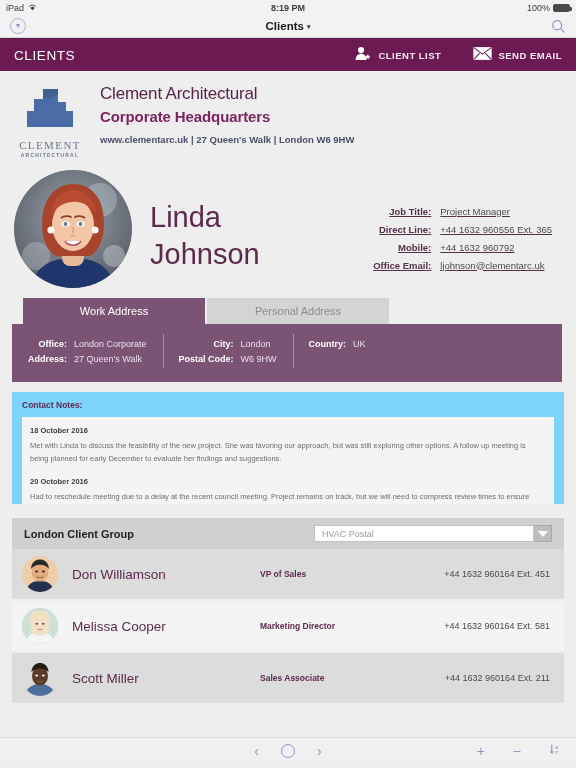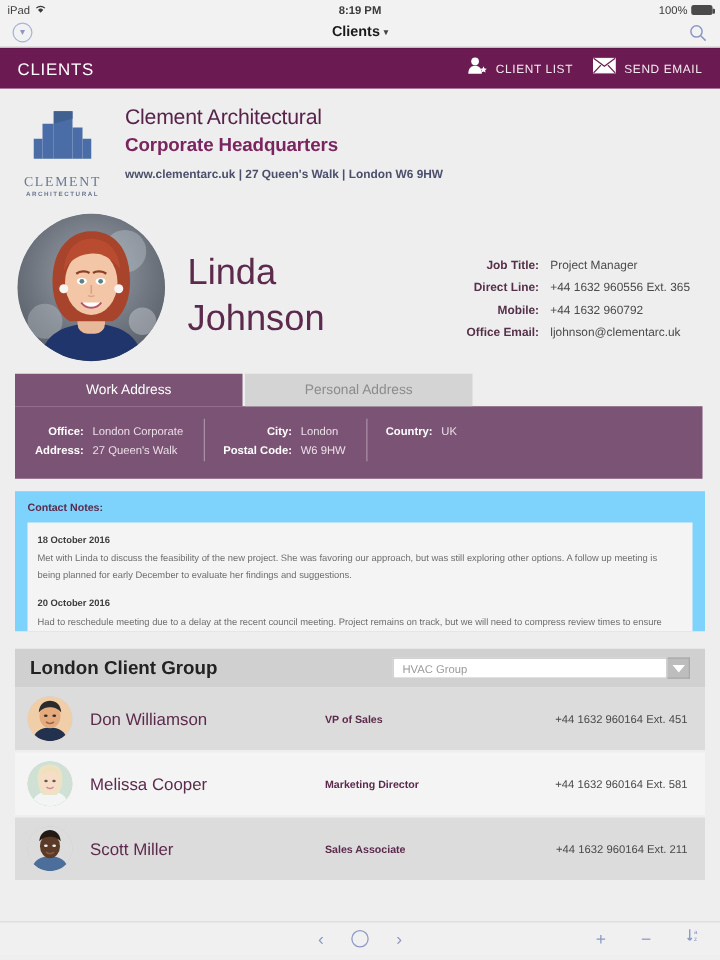--- a/index.html
+++ b/index.html
@@ -69,21 +69,21 @@
     height: 33px; width: 100%;
     background: #6b1b52;
     display: flex; align-items: center;
     padding: 0 14px;
     border-top: 1px solid #5e1748;
   }
   .appbar-title {
     color: #ffffff; font-size: 13.5px; letter-spacing: 0.6px;
     font-weight: 400;
   }
-  .appbar-actions { margin-left: auto; display: flex; align-items: center; gap: 16px; }
+  .appbar-actions { margin-left: auto; display: flex; align-items: center; gap: 32px; font-weight: bold; }
   .appbar-action { display: flex; align-items: center; gap: 6px; }
   .appbar-action span.lbl {
     color: #f4eaf0; font-size: 9.5px; letter-spacing: 0.5px;
   }
 
   
   .page {
     width: 576px; height: 693px;
     background: #eeeeee;
     position: relative;
@@ -130,35 +130,35 @@
   }
   .person-name {
     padding-left: 18px; padding-top: 14px;
     font-size: 29px; color: #5c2a4c; font-weight: 300; line-height: 1.28;
     flex: 1;
   }
   .contact-table {
     padding-top: 18px; padding-right: 10px;
     font-size: 9.5px; color: #55304a;
   }
-  .contact-table table { border-collapse: collapse; }
+  .contact-table table { border-collapse: collapse; text-decoration: underline; }
   .contact-table td { padding: 3.5px 0; vertical-align: top; }
   .contact-table td.k {
     text-align: right; font-weight: bold; color: #55304a;
     padding-right: 9px; white-space: nowrap;
   }
   .contact-table td.v { color: #4a4a4a; white-space: nowrap; }
 
   
   .tabs { display: flex; padding-left: 12px; }
   .tab {
     font-size: 11px; padding: 7px 0 7px 0; text-align: center;
     width: 182px;
   }
-  .tab.active { background: #7b5375; color: #ffffff; }
+  .tab.active { background: #7b5375; color: #ffffff; margin-left: 11px; }
   .tab.inactive { background: #d4d4d4; color: #8c8c8c; margin-left: 2px; }
 
   .addr-panel {
     background: #7b5375;
     margin: 0 14px 0 12px;
     padding: 12px 0 16px 0;
     display: flex;
   }
   .addr-col { padding: 0 16px; position: relative; }
   .addr-col + .addr-col:before {
@@ -192,21 +192,21 @@
   .note-body {
     font-size: 7.5px; color: #6e6e6e; line-height: 1.72; margin-bottom: 11px;
   }
 
   
   .group-outer { margin: 14px 12px 0 12px; }
   .group-head {
     background: #d0d0d0; display: flex; align-items: center;
     padding: 7px 12px; gap: 10px;
   }
-  .group-title { font-size: 15px; font-weight: bold; color: #222; }
+  .group-title { font-size: 11px; font-weight: bold; color: #222; }
   .group-select {
     margin-left: auto; display: flex; align-items: stretch;
     width: 238px; height: 17px;
   }
   .group-select .field {
     flex: 1; background: #ffffff; border: 1px solid #c3c3c3;
     font-size: 9px; color: #9a9a9a; display: flex; align-items: center;
     padding-left: 7px;
   }
   .group-select .dd-btn {
@@ -467,21 +467,21 @@
       <div class="note-body">Met with Linda to discuss the feasibility of the new project. She was favoring our approach, but was still exploring other options. A follow up meeting is being planned for early December to evaluate her findings and suggestions.</div>
       <div class="note-date">20 October 2016</div>
       <div class="note-body">Had to reschedule meeting due to a delay at the recent council meeting. Project remains on track, but we will need to compress review times to ensure deadline is not</div>
     </div>
   </div>
 
   <div class="group-outer">
     <div class="group-head">
       <div class="group-title">London Client Group</div>
       <div class="group-select">
-        <div class="field">HVAC Group</div>
+        <div class="field">HVAC Postal</div>
         <div class="dd-btn">
             <span class="dd-caret"></span>
           </div>
       </div>
     </div>
 
     <div class="member odd">
       <div class="m-avatar">
         <svg width="36" height="36" viewBox="0 0 36 36">
           <defs>

